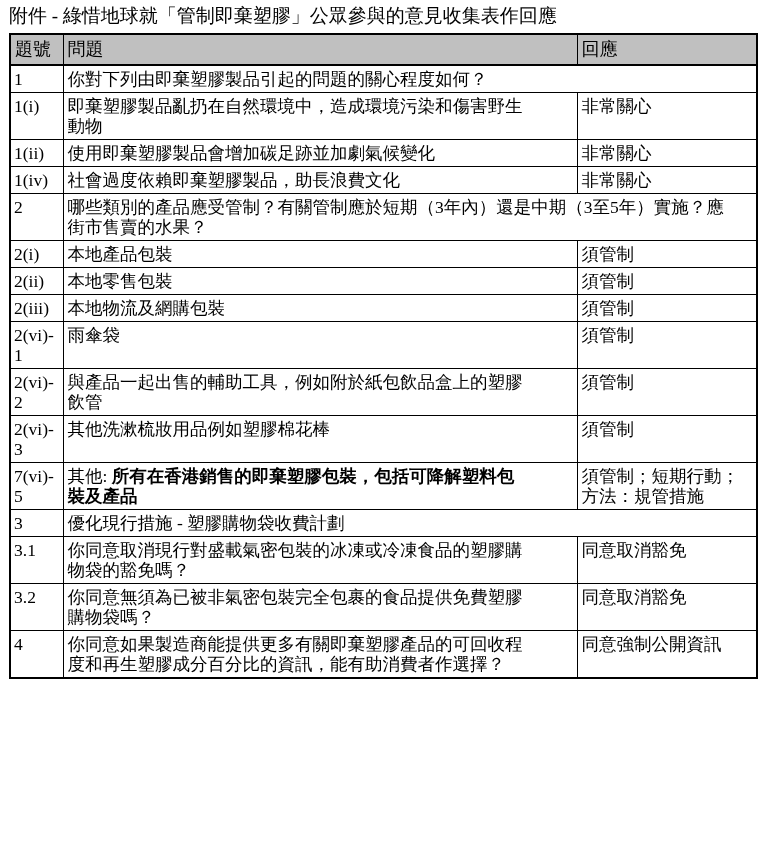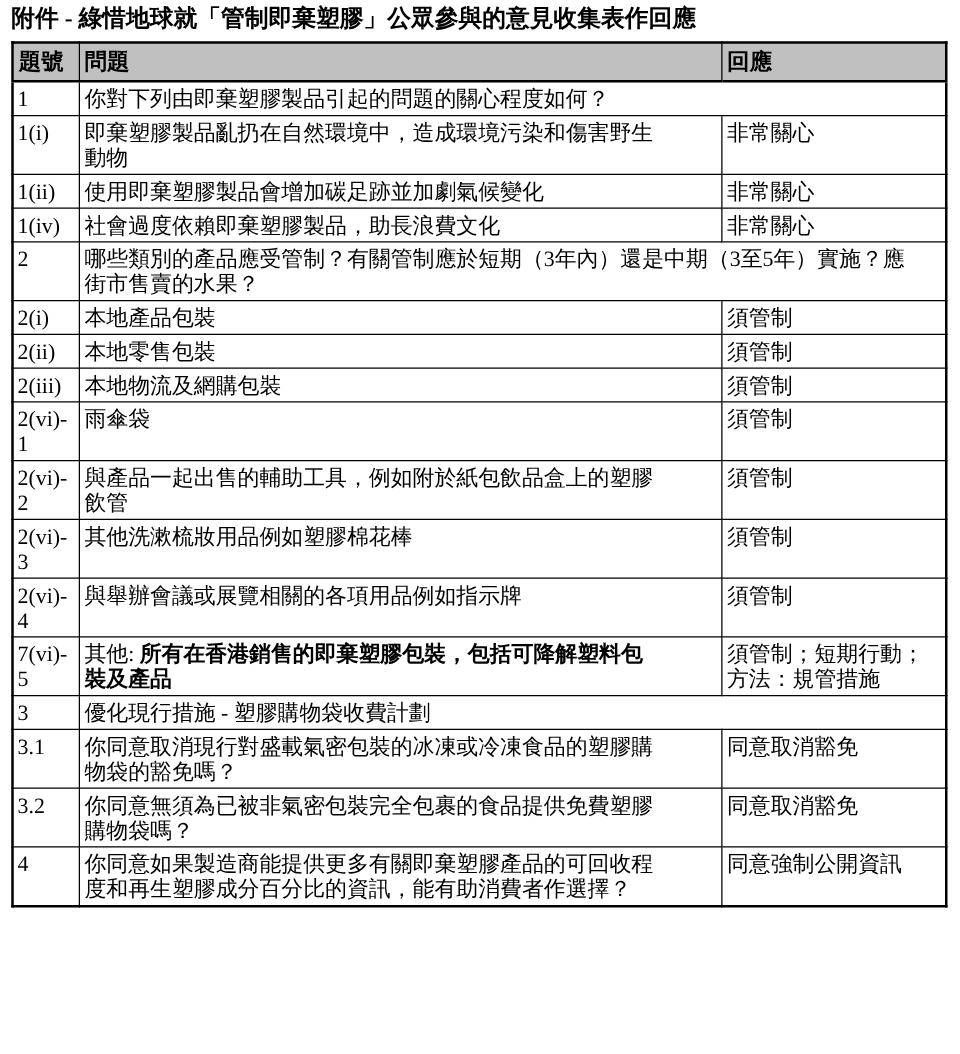--- a/index.html
+++ b/index.html
@@ -10,38 +10,38 @@
     height: 843px;
     overflow: hidden;
     font-family: "Liberation Serif", "DejaVu Serif", serif;
     color: #000000;
   }
   .doc {
     padding: 4px 10px 0 9px;
   }
   .doc-title {
     font-size: 19px;
-    font-weight: bold;
+    font-weight: normal;
     line-height: 24px;
     margin: 0 0 5px 0;
     white-space: nowrap;
   }
   table.answers {
     border-collapse: collapse;
     table-layout: fixed;
     width: 747px;
     border: 2px solid #000;
   }
   col.c-id { width: 53px; }
   col.c-q  { width: 514px; }
   col.c-r  { width: 180px; }
   th {
     background: #c0c0c0;
     font-size: 18px;
-    font-weight: bold;
+    font-weight: normal;
     text-align: left;
     vertical-align: top;
     padding: 4px 4px 4px 4px;
     border: 1px solid #000;
     border-bottom: 2px solid #000;
     line-height: 21px;
   }
   td {
     font-size: 17.5px;
     line-height: 20px;
@@ -124,25 +124,20 @@
         <td>與產品一起出售的輔助工具，例如附於紙包飲品盒上的塑膠
 飲管</td>
         <td>須管制</td>
       </tr>
       <tr>
         <td class="id-cell">2(vi)-3</td>
         <td>其他洗漱梳妝用品例如塑膠棉花棒</td>
         <td>須管制</td>
       </tr>
       <tr>
-        <td class="id-cell">2(vi)-4</td>
-        <td>與舉辦會議或展覽相關的各項用品例如指示牌</td>
-        <td>須管制</td>
-      </tr>
-      <tr>
         <td class="id-cell">7(vi)-5</td>
         <td><span>其他: </span><span class="b">所有在香港銷售的即棄塑膠包裝，包括可降解塑料包
 裝及產品</span></td>
         <td>須管制；短期行動；
 方法：規管措施</td>
       </tr>
       <tr>
         <td class="id-cell">3</td>
         <td colspan="2">優化現行措施 - 塑膠購物袋收費計劃</td>
       </tr>

